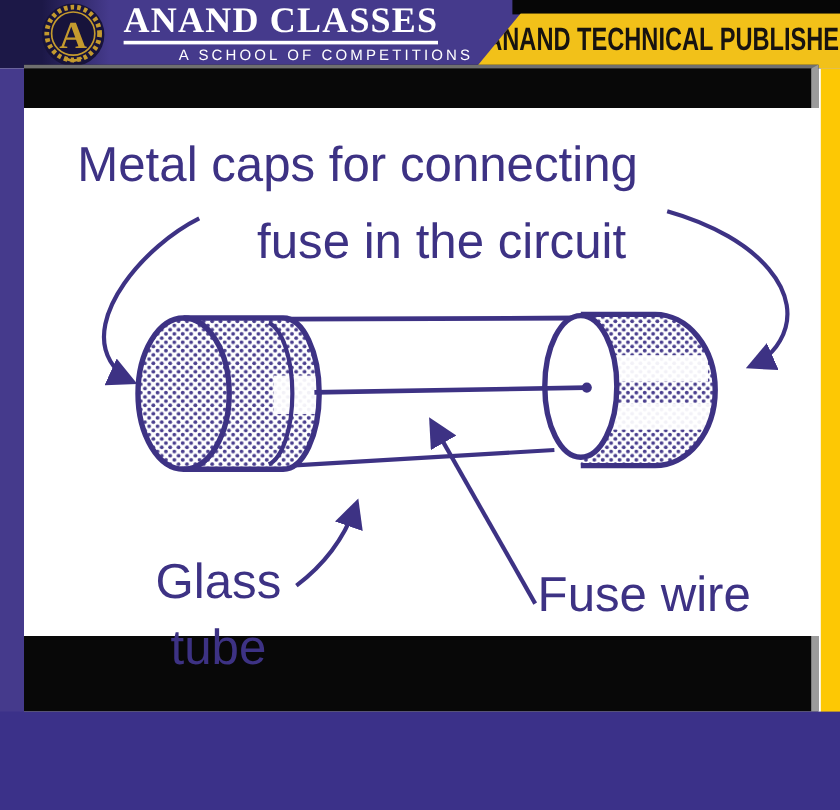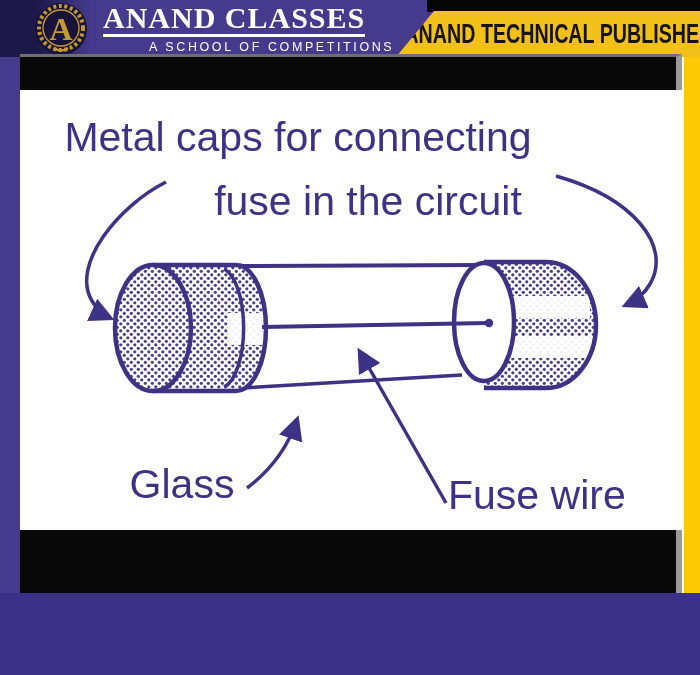--- a/index.html
+++ b/index.html
@@ -123,20 +123,21 @@
     <path d="M166,182 C120,205 70,264 92,301 Q99,313 110,318" fill="none" stroke="#3d3284" stroke-width="3.5" marker-end="url(#arrow)"></path>
     <path d="M556,176 C634,198 672,246 650,284 Q642,298 626,305" fill="none" stroke="#3d3284" stroke-width="3.5" marker-end="url(#arrow)"></path>
     <path d="M247,488 Q283,461 297,420" fill="none" stroke="#3d3284" stroke-width="3.5" marker-end="url(#arrow)"></path>
     <path d="M446,503 L360,352" fill="none" stroke="#3d3284" stroke-width="3.5" marker-end="url(#arrow)"></path>
   </svg>
 
   <div class="dlabel lbl-metal1">Metal caps for connecting</div>
   <div class="dlabel lbl-metal2">fuse in the circuit</div>
   <div class="dlabel lbl-glass">
     <span>Glass</span><br>
+    <span>tube</span>
   </div>
   <div class="dlabel lbl-fuse">Fuse wire</div>
 
   <div class="footer">
     
     
   </div>
 
 </div>
 

